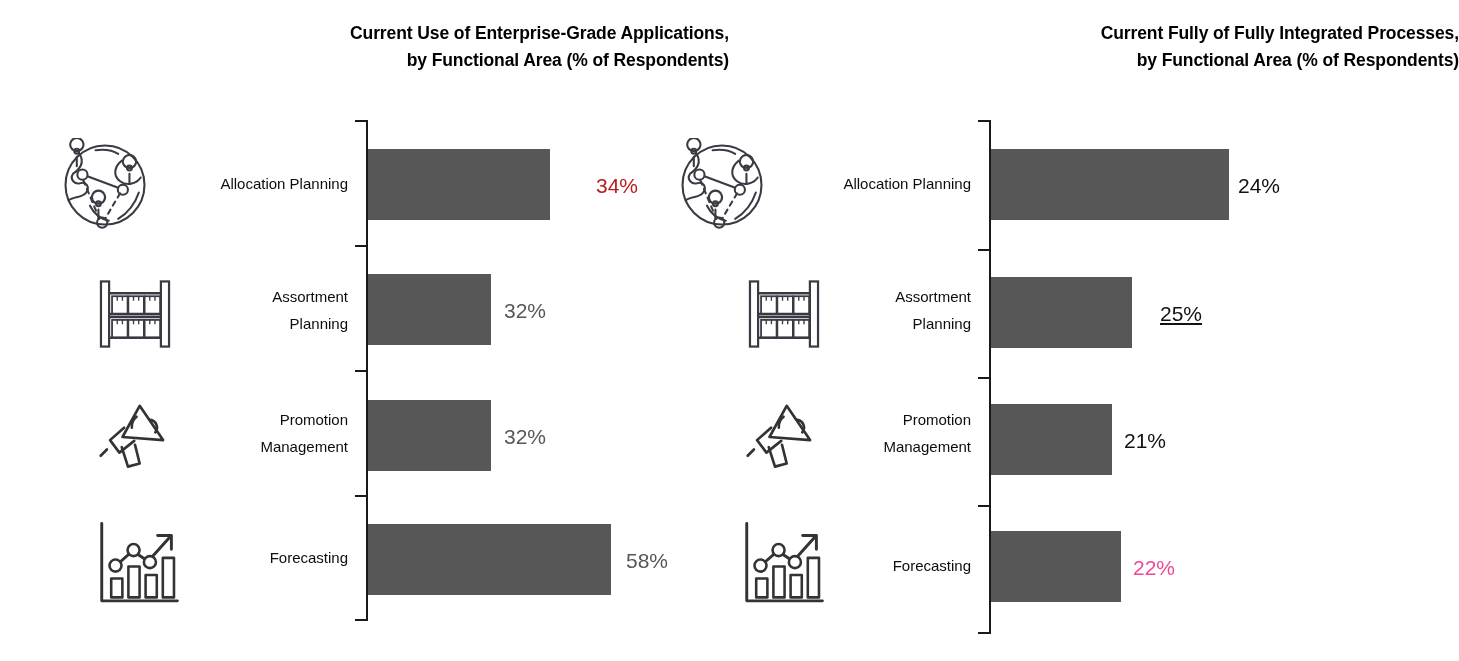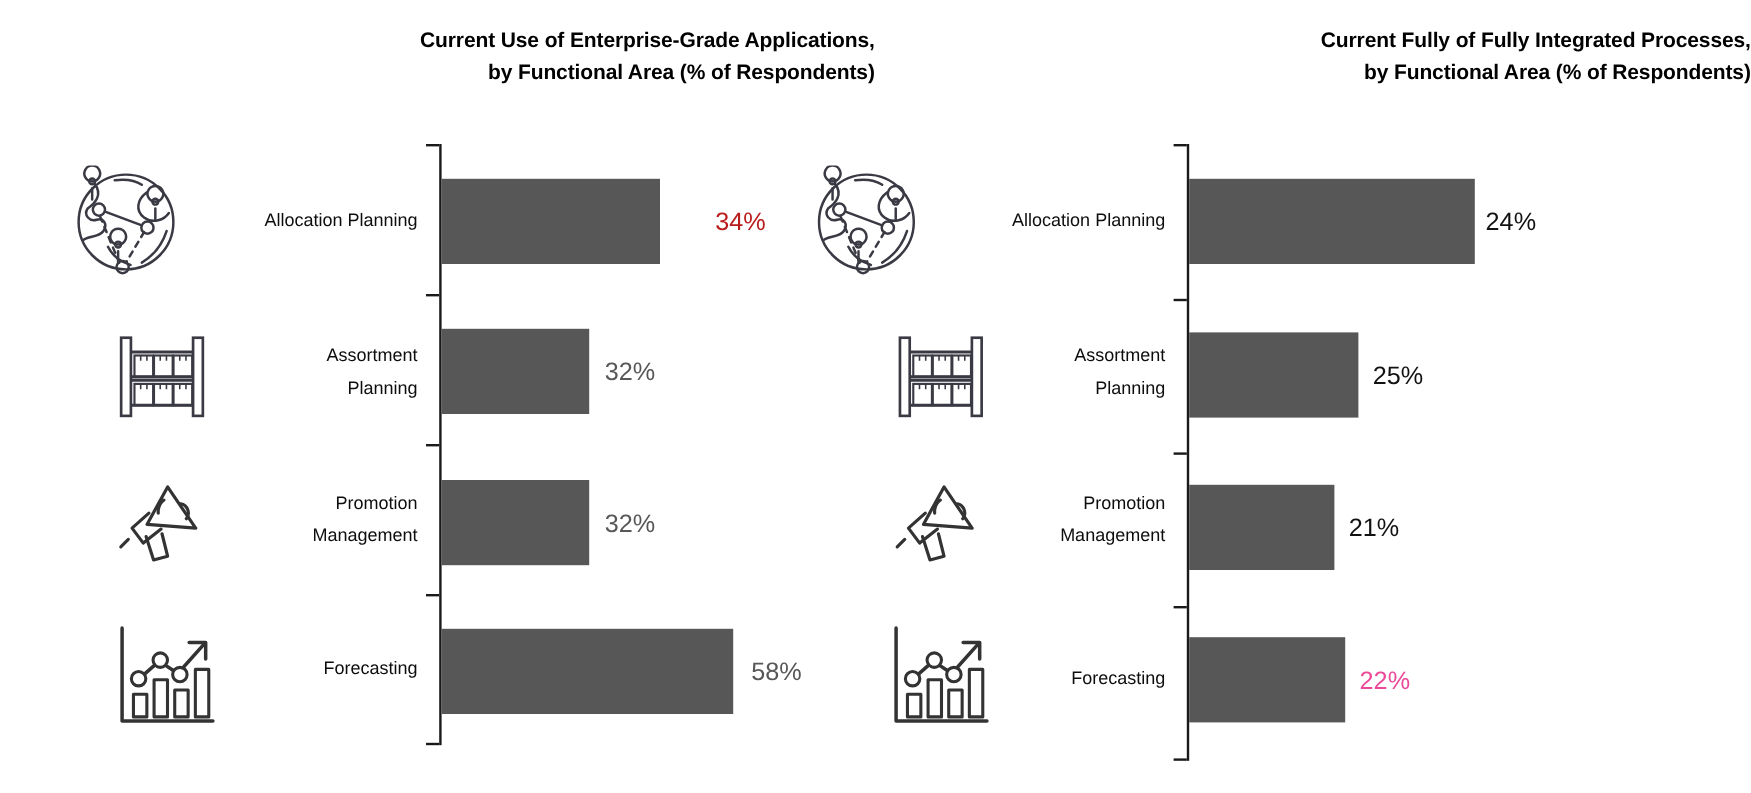--- a/index.html
+++ b/index.html
@@ -263,21 +263,21 @@
           </g>
           <g stroke-width="1.8">
             <path d="M26 26 V32 M33 26 V32 M48 26 V32 M55 26 V32 M70 26 V32 M77 26 V32"></path>
             <path d="M26 58 V64 M33 58 V64 M48 58 V64 M55 58 V64 M70 58 V64 M77 58 V64"></path>
           </g>
         </svg>
       </div>
       <div class="cat-label" style="left:69px; top:283px; width:172px;">Assortment
 Planning</div>
       <div class="bar" style="left:261px; top:277px; width:141px; height:71px;"></div>
-      <div class="bar-value" style="left:414px; top:303px; color:#121212;">25%</div>
+      <div class="bar-value" style="left:430px; top:303px; color:#121212;text-decoration:underline;">25%</div>
     </div>
 
     <div class="row">
       <div class="cat-icon" style="left:13px; top:398px;">
         <svg width="78" height="78" viewBox="0 0 100 100" fill="none" stroke="#333333" stroke-width="3.4" stroke-linecap="round" stroke-linejoin="round">
           <path d="M56 10 L86 54 L34 50 Z"></path>
           <path d="M36 38 L18 54 L30 70 L49 55"></path>
           <path d="M33 63 L41 88 L56 84 L50 60"></path>
           <path d="M70 28 a10 10 0 0 1 6 16"></path>
           <path d="M52 24 a16 16 0 0 0 -6 14"></path>

